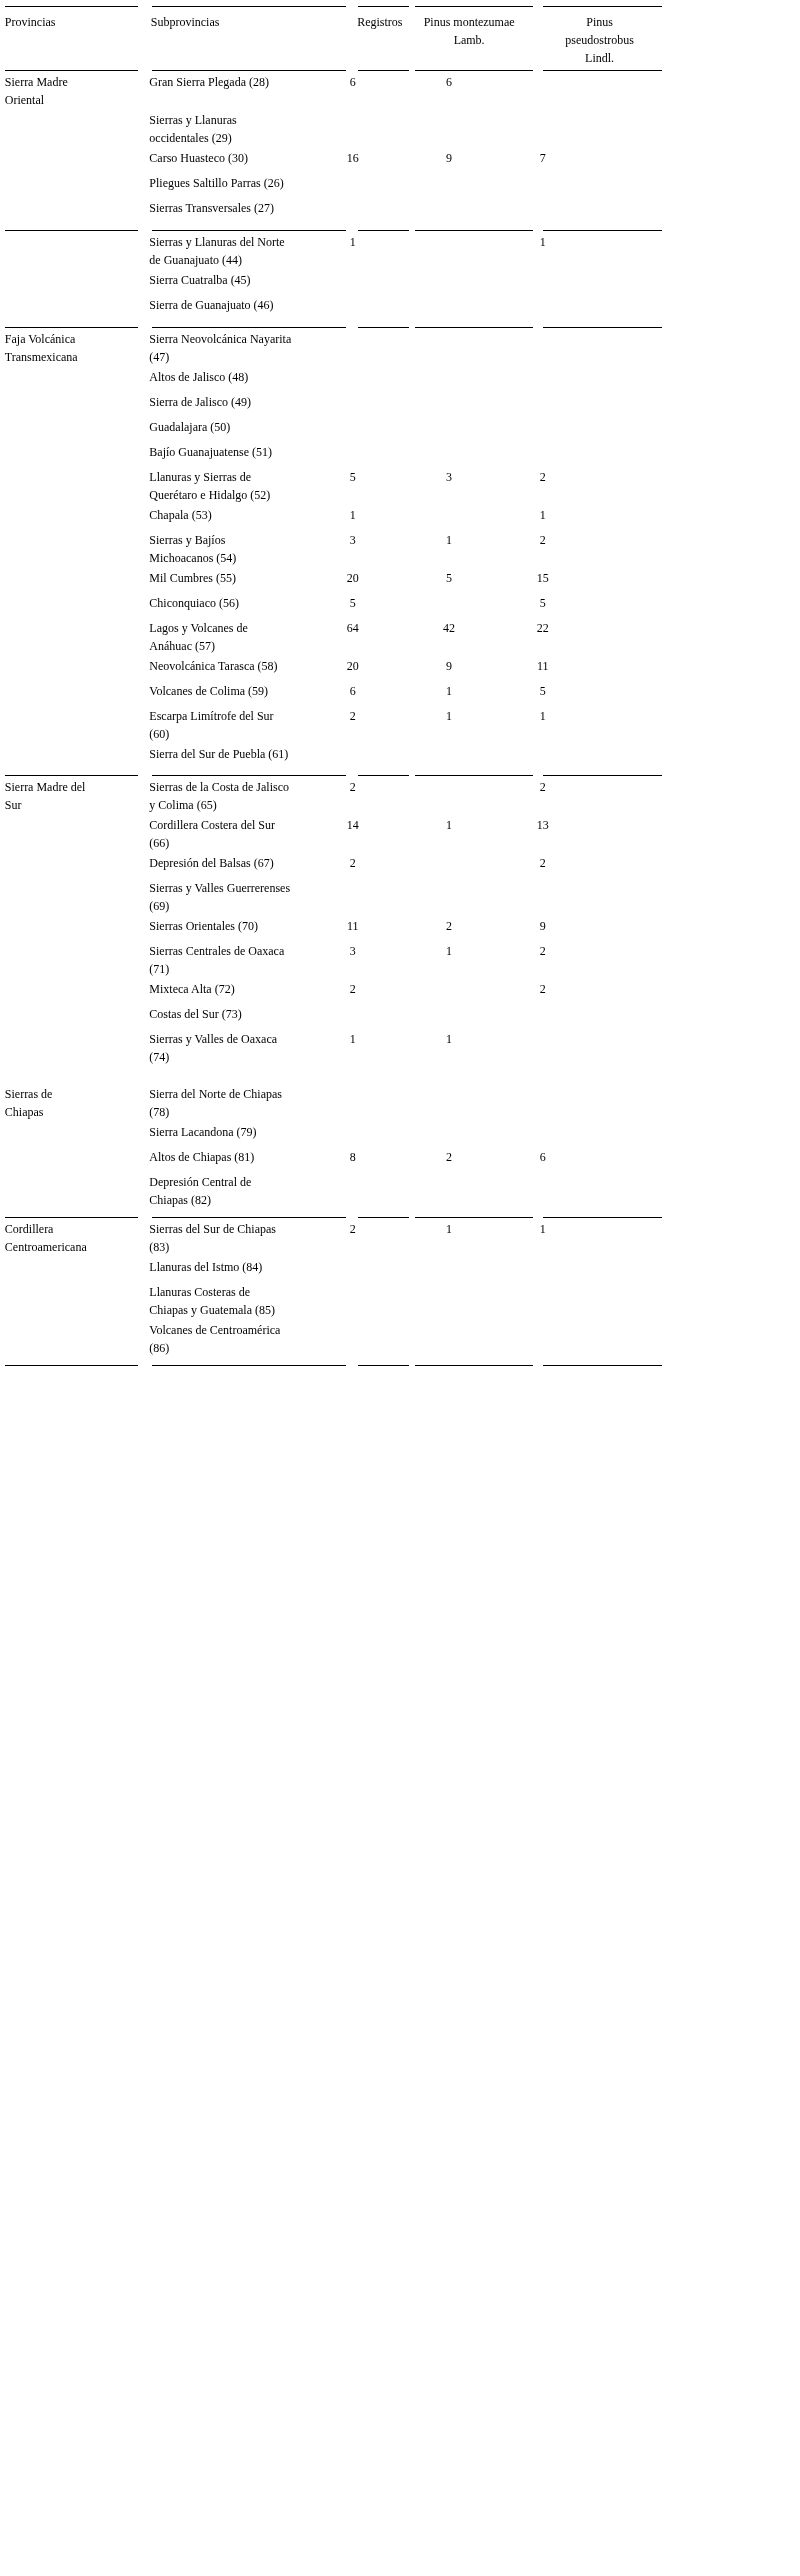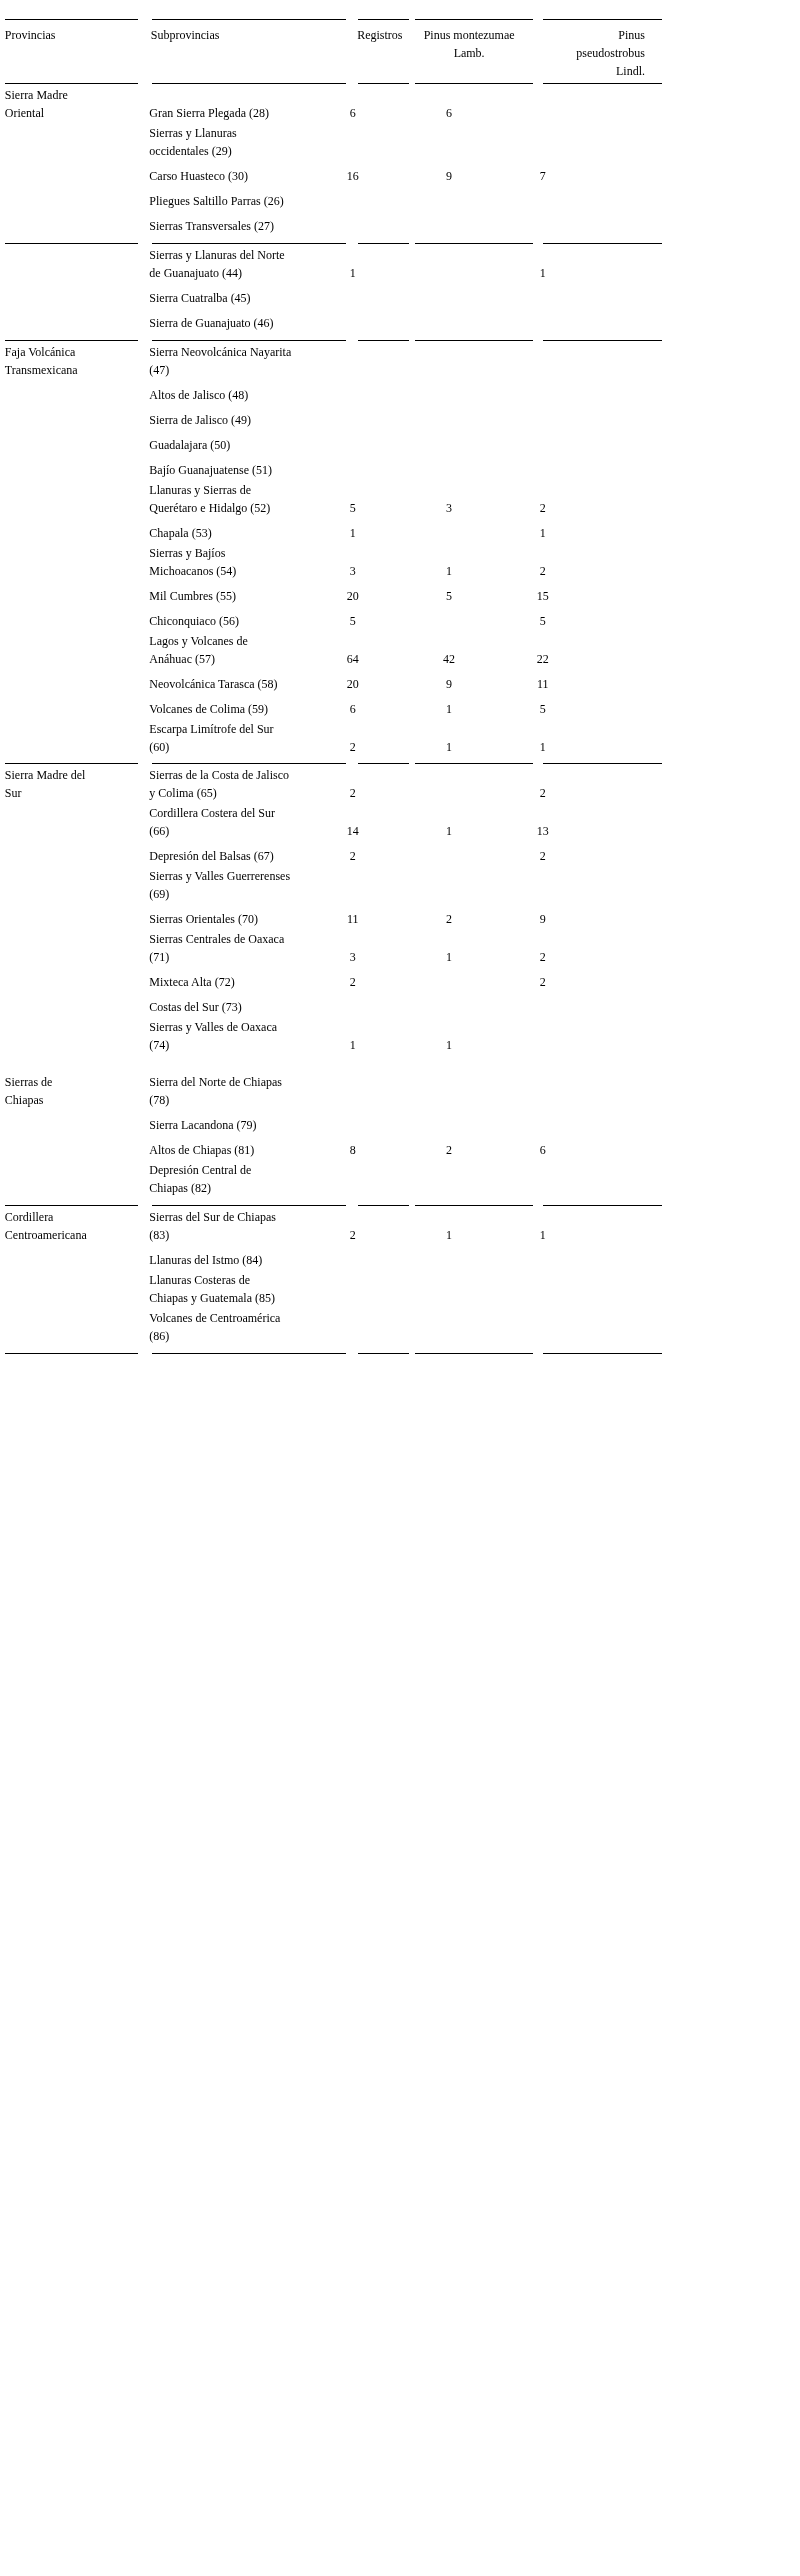--- a/index.html
+++ b/index.html
@@ -6,41 +6,41 @@
   html, body { margin: 0; padding: 0; }
   body {
     width: 801px;
     height: 2576px;
     background: #ffffff;
     color: #000000;
     font-family: "Liberation Serif", "DejaVu Serif", serif;
     font-size: 12px;
     line-height: 1.5;
   }
-  .tablewrap { padding-top: 19px; width: 662px; }
+  .tablewrap { padding-top: 6px; width: 662px; }
 
   
   .rrow { display: flex; }
   .rule { border-top: 1.4px solid #000; height: 1.9px; }
 
   
   .hrow { display: flex; align-items: flex-start; min-height: 39px; padding: 4.8px 0 3.8px 0; }
 
   
-  .row { display: flex; align-items: flex-end; min-height: 25px; padding: 1px 0; gap: 28px; }
+  .row { display: flex; align-items: flex-start; min-height: 25px; padding: 1px 0; gap: 28px; }
 
   
   .c1 { width: 162px; margin-left: 4.8px;  padding-right: 14.3px; }
   .c2 { width: 240px; margin-left: 14px;  padding-right: 1.9px; }
   .c3 { width: 63px;  margin-left: 12.4px; text-align: center; }
   .c4 { width: 147px; margin-left: 5.7px;  text-align: center; }
   .c5 { width: 148px; margin-left: 9.5px; text-align: center; }
 
   
-  .hc5 { padding-left: 17px; padding-right: 17px; text-align: right; } 
+  .hc5 { padding-left: 17px; padding-right: 17px; } 
 
   
   .row .c5 { padding-right: 107px; }
 
   .section { padding-bottom: 6.7px; }
   .section.gap-top { padding-top: 10.5px; }
 </style>
 </head>
 <body>
 
@@ -237,20 +237,27 @@
           <div class="c4">1</div>
           <div class="c5">5</div>
         </div>
         <div class="row">
           <div class="c1"></div>
           <div class="c2">Escarpa Limítrofe del Sur (60)</div>
           <div class="c3">2</div>
           <div class="c4">1</div>
           <div class="c5">1</div>
         </div>
+        <div class="row">
+          <div class="c1"></div>
+          <div class="c2">Sierra del Sur de Puebla (61)</div>
+          <div class="c3"></div>
+          <div class="c4"></div>
+          <div class="c5"></div>
+        </div>
       </div>
       <div class="rrow">
         <div class="c1 rule"></div>
         <div class="c2 rule"></div>
         <div class="c3 rule"></div>
         <div class="c4 rule"></div>
         <div class="c5 rule"></div>
       </div>
       <div class="section">
         <div class="row">

